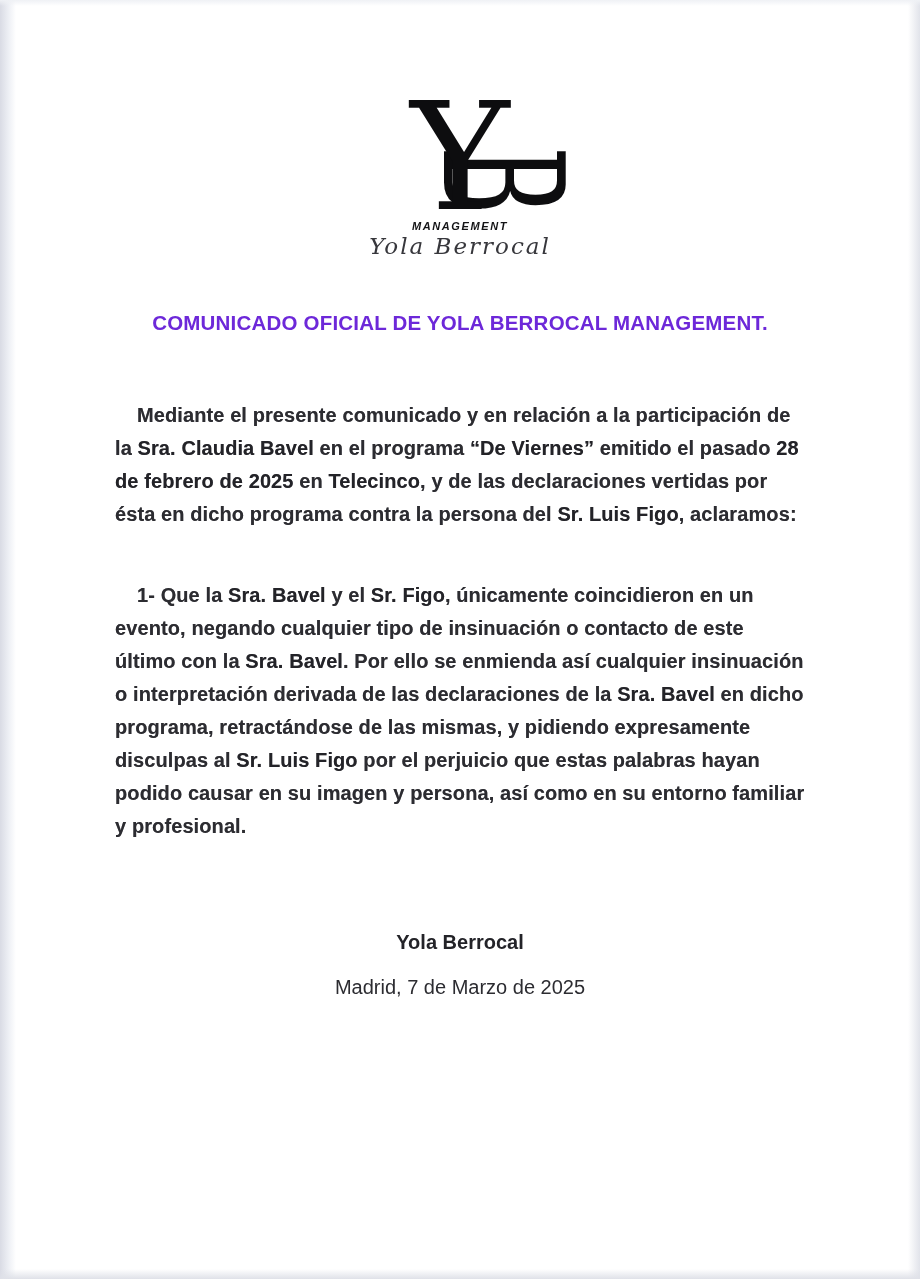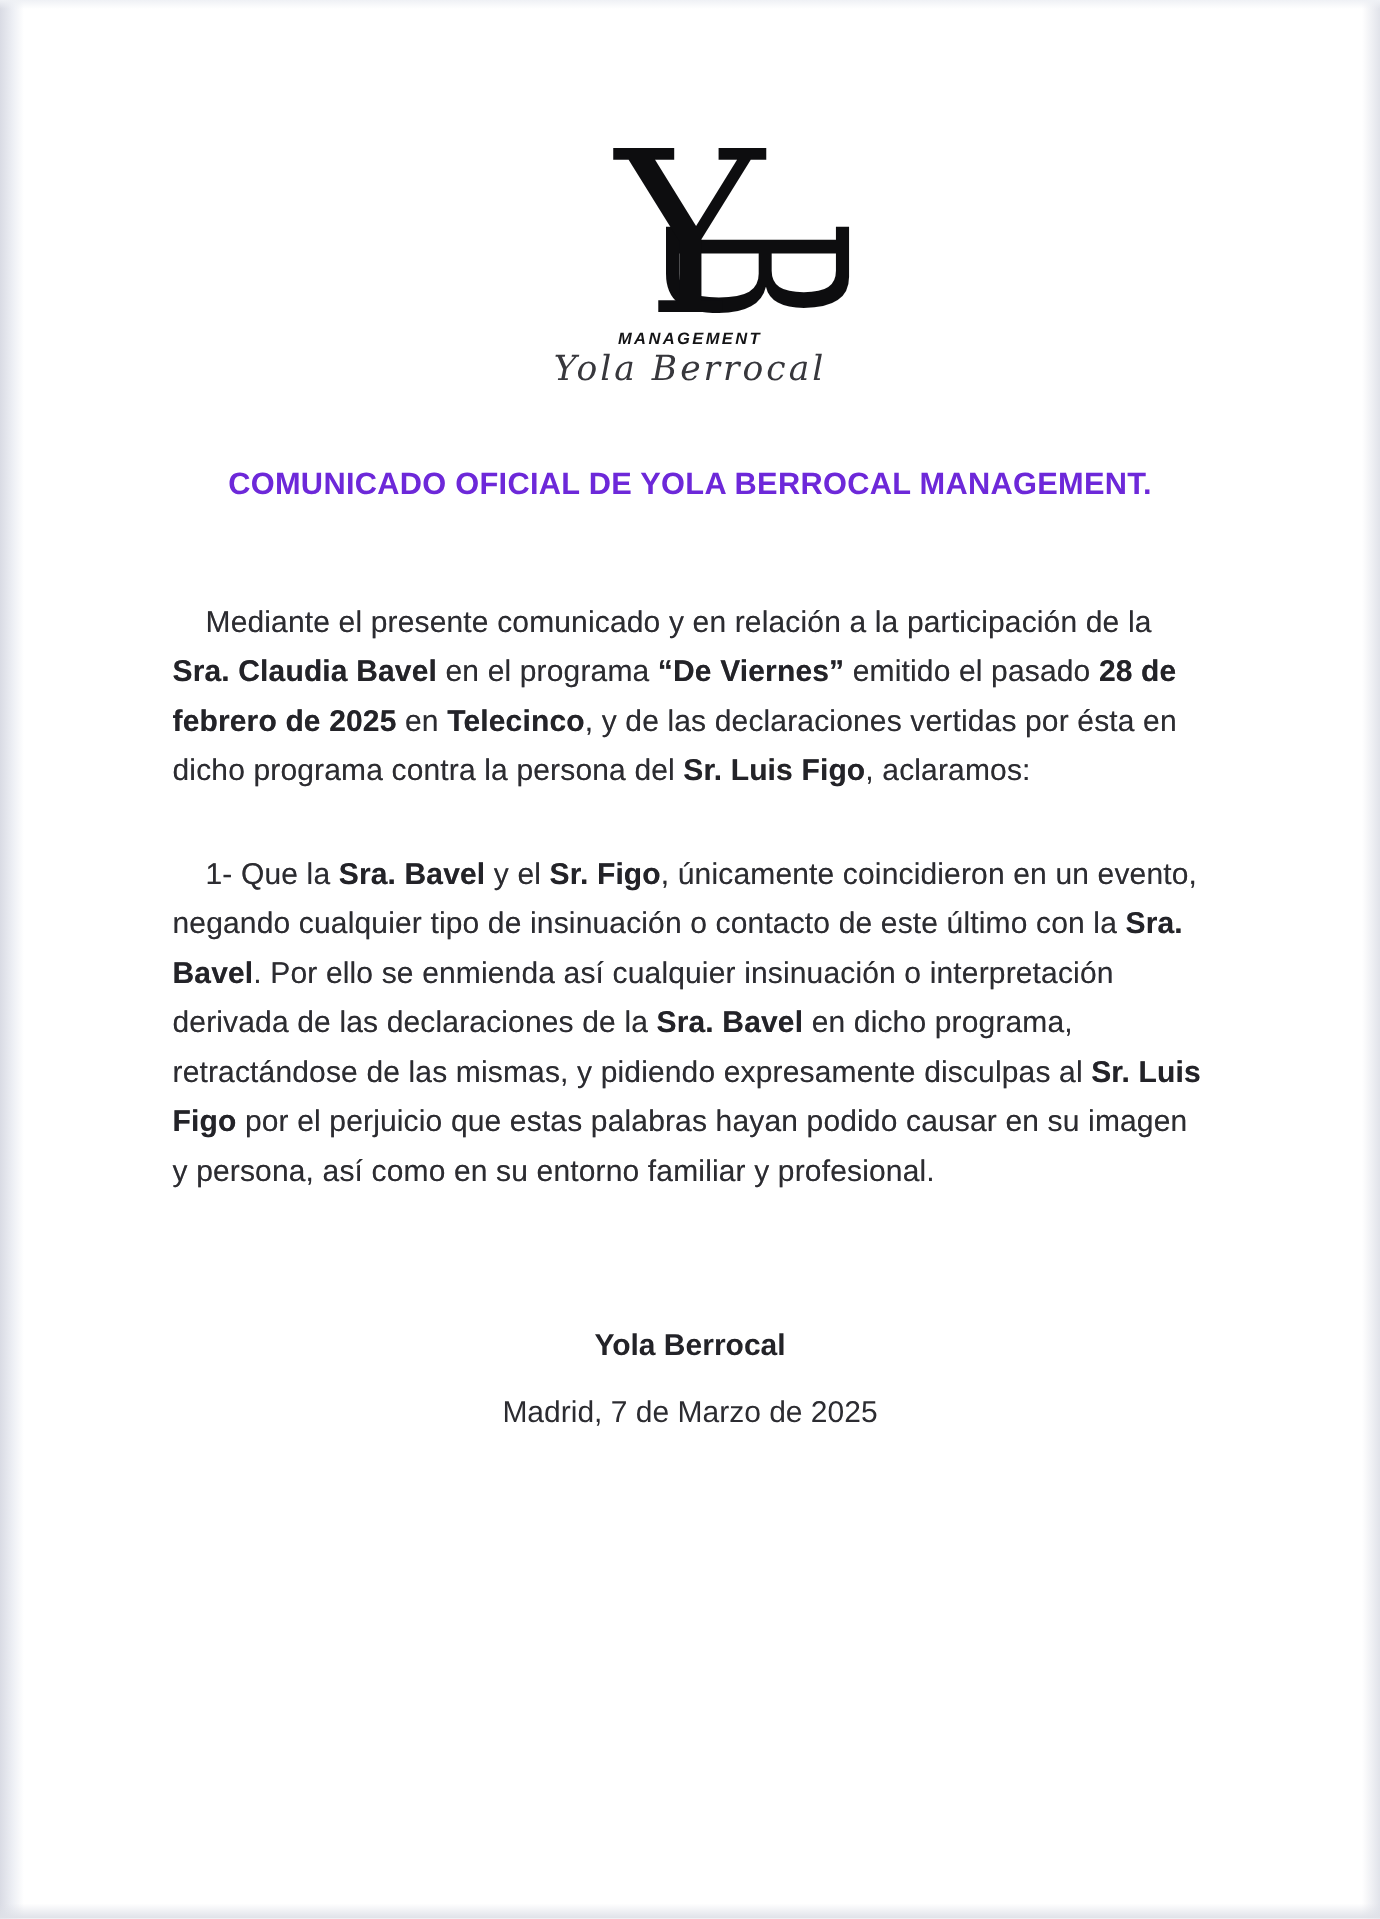--- a/index.html
+++ b/index.html
@@ -93,24 +93,25 @@
 
   
   .para {
     margin: 0;
     font-size: 20px;
     line-height: 33px;
     letter-spacing: 0.1px;
     text-indent: 22px;
     color: #2c2c31;
     text-shadow: 0 0 0.4px rgba(44,44,49,0.55);
+    font-weight: bold;
   }
   .para b { color: #232328; }
   .para-1 { margin-top: 64px; }
-  .para-2 { margin-top: 36px; }
+  .para-2 { margin-top: 48px; }
   .para-3 { margin-top: 50px; }
 
   
   .signature { text-align: center; }
   .sig-name {
     margin-top: 88px;
     font-size: 20px;
     font-weight: bold;
     color: #232328;
   }

